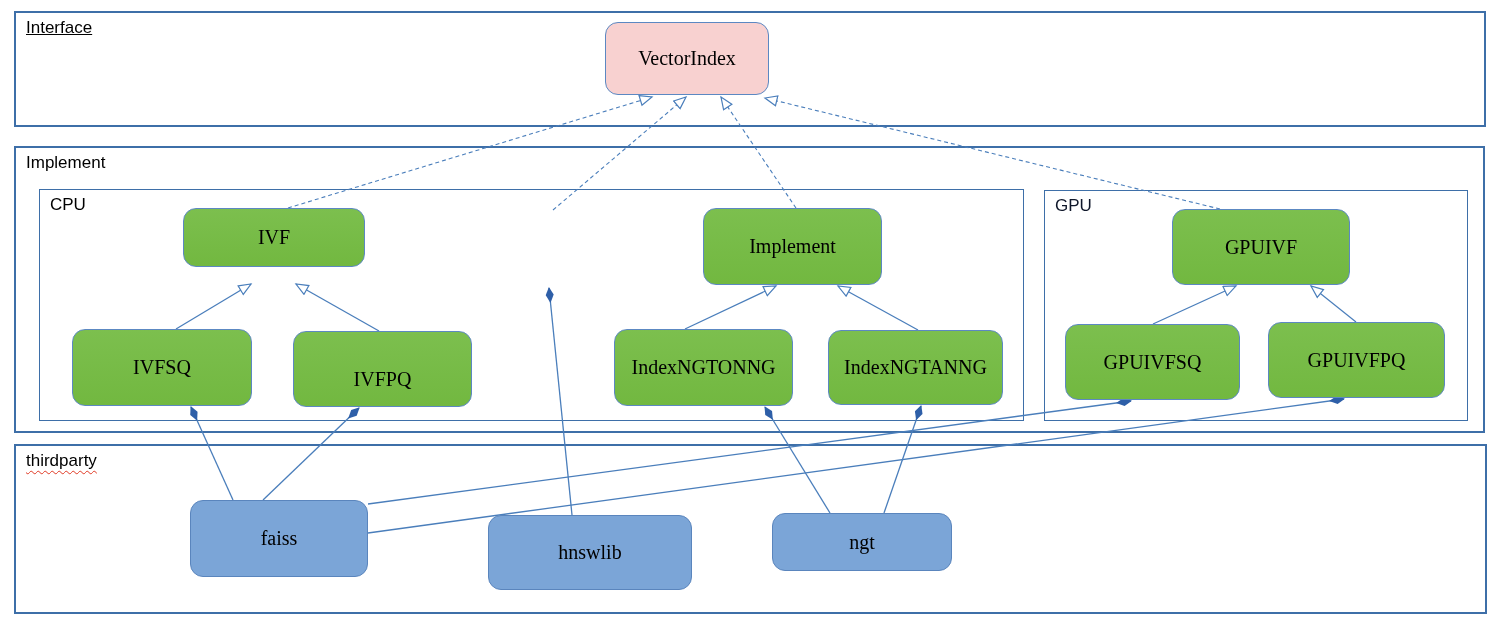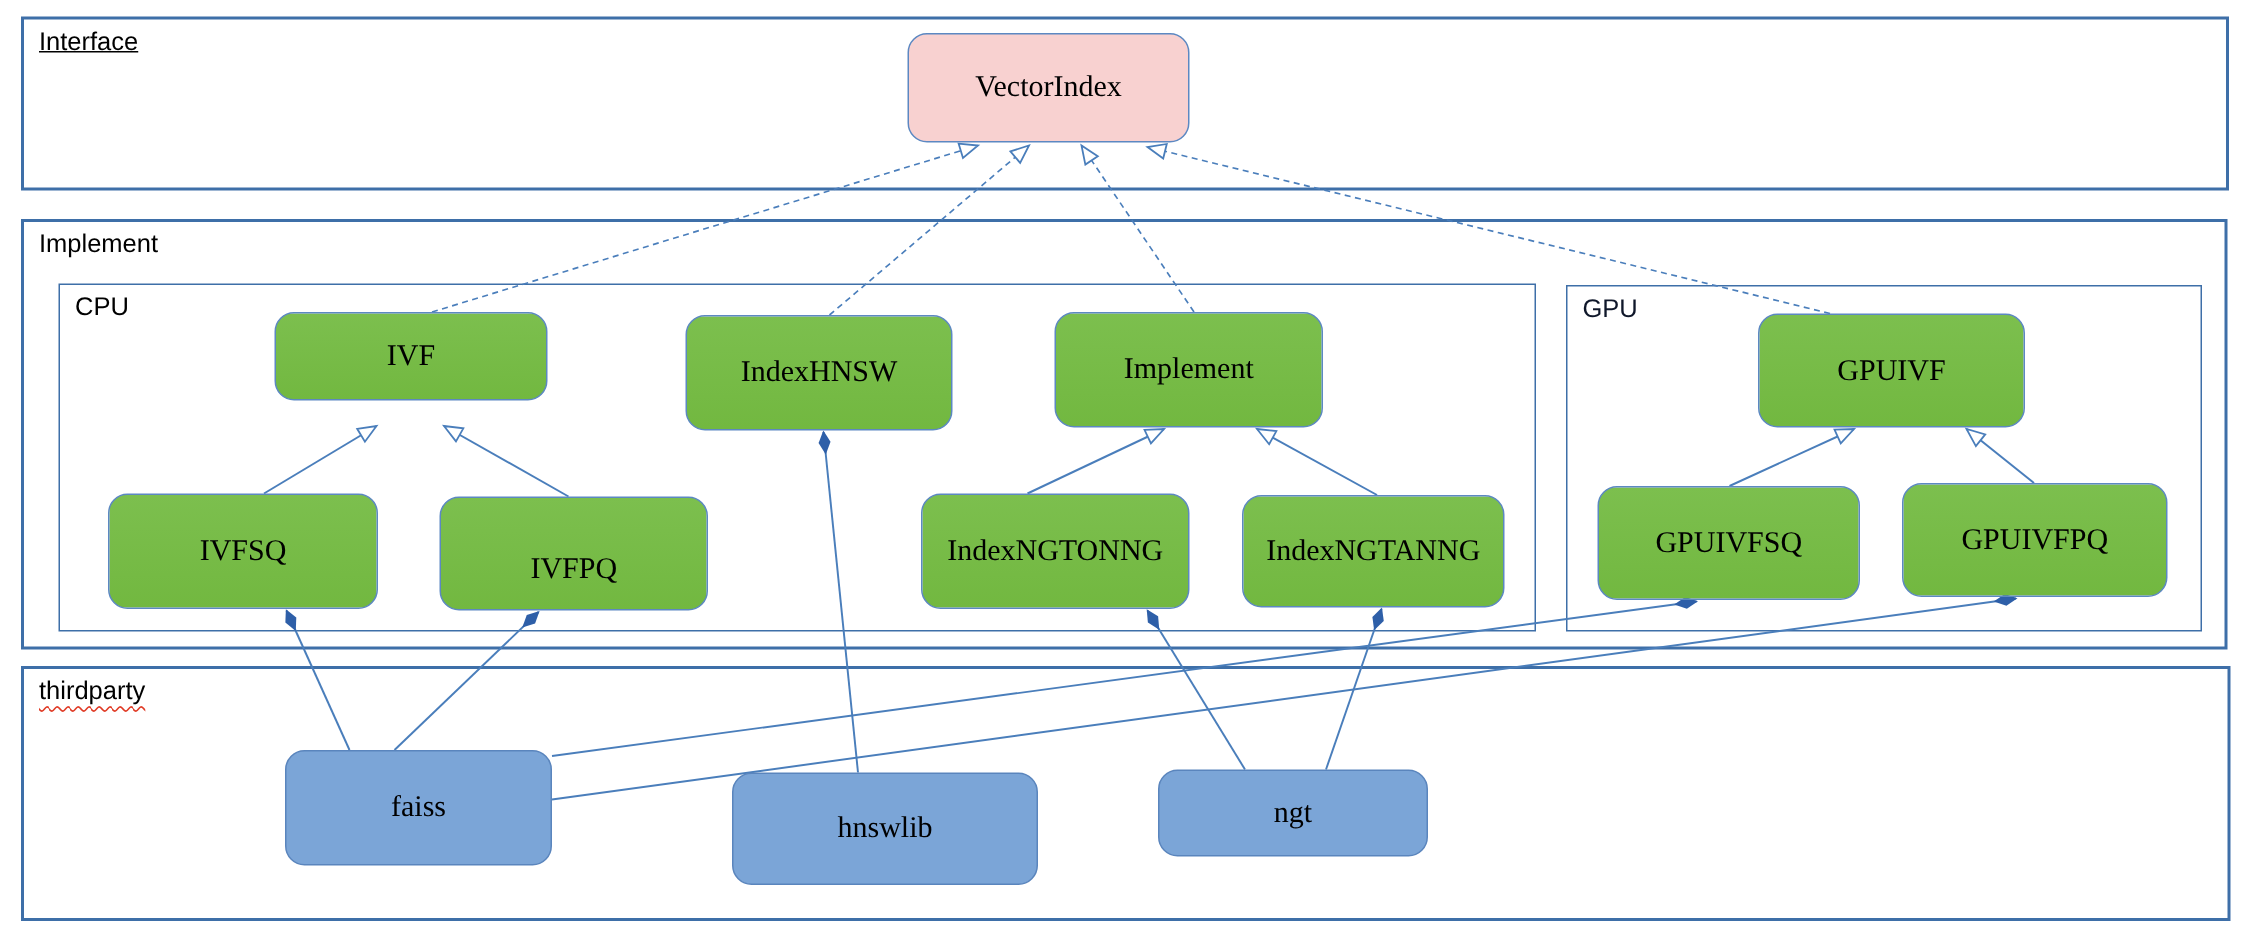--- a/index.html
+++ b/index.html
@@ -99,28 +99,25 @@
       <line x1="1356" y1="322" x2="1311" y2="286" class="edge inheritance" stroke="#4a7ebb" stroke-width="1.3" marker-end="url(#arrow-hollow)"></line>
       <line x1="233" y1="500" x2="191" y2="407" class="edge composition" stroke="#4a7ebb" stroke-width="1.3" marker-end="url(#diamond-filled)"></line>
       <line x1="263" y1="500" x2="359" y2="408" class="edge composition" stroke="#4a7ebb" stroke-width="1.3" marker-end="url(#diamond-filled)"></line>
       <line x1="572" y1="515" x2="549" y2="288" class="edge composition" stroke="#4a7ebb" stroke-width="1.3" marker-end="url(#diamond-filled)"></line>
       <line x1="830" y1="513" x2="765" y2="407" class="edge composition" stroke="#4a7ebb" stroke-width="1.3" marker-end="url(#diamond-filled)"></line>
       <line x1="884" y1="513" x2="921" y2="406" class="edge composition" stroke="#4a7ebb" stroke-width="1.3" marker-end="url(#diamond-filled)"></line>
       <line x1="368" y1="504" x2="1131" y2="401" class="edge composition" stroke="#4a7ebb" stroke-width="1.3" marker-end="url(#diamond-filled)"></line>
       <line x1="368" y1="533" x2="1344" y2="399" class="edge composition" stroke="#4a7ebb" stroke-width="1.3" marker-end="url(#diamond-filled)"></line>
     </svg>
   <div id="node-layer">
-      <div class="node" style="left: 605px; top: 22px; width: 188px; height: 73px; background: rgb(248, 209, 208); border: 1.5px solid rgb(92, 136, 194);">
+      <div class="node" style="left: 605px; top: 22px; width: 164px; height: 73px; background: rgb(248, 209, 208); border: 1.5px solid rgb(92, 136, 194);">
         <span style="color: rgb(0, 0, 0);">VectorIndex</span>
       </div>
       <div class="node" style="left: 183px; top: 208px; width: 182px; height: 59px; background: linear-gradient(rgb(124, 191, 78) 0%, rgb(114, 184, 64) 100%); border: 1.5px solid rgb(92, 136, 194);">
         <span style="color: rgb(0, 0, 0);">IVF</span>
-      </div>
-      <div class="node" style="left: 457px; top: 210px; width: 178px; height: 77px; background: linear-gradient(rgb(124, 191, 78) 0%, rgb(114, 184, 64) 100%); border: 1.5px solid rgb(92, 136, 194);">
-        <span style="color: rgb(0, 0, 0);">IndexHNSW</span>
       </div>
       <div class="node" style="left: 703px; top: 208px; width: 179px; height: 77px; background: linear-gradient(rgb(124, 191, 78) 0%, rgb(114, 184, 64) 100%); border: 1.5px solid rgb(92, 136, 194);">
         <span style="color: rgb(0, 0, 0);">Implement</span>
       </div>
       <div class="node" style="left: 1172px; top: 209px; width: 178px; height: 76px; background: linear-gradient(rgb(124, 191, 78) 0%, rgb(114, 184, 64) 100%); border: 1.5px solid rgb(92, 136, 194);">
         <span style="color: rgb(0, 0, 0);">GPUIVF</span>
       </div>
       <div class="node" style="left: 72px; top: 329px; width: 180px; height: 77px; background: linear-gradient(rgb(124, 191, 78) 0%, rgb(114, 184, 64) 100%); border: 1.5px solid rgb(92, 136, 194);">
         <span style="color: rgb(0, 0, 0);">IVFSQ</span>
       </div>

